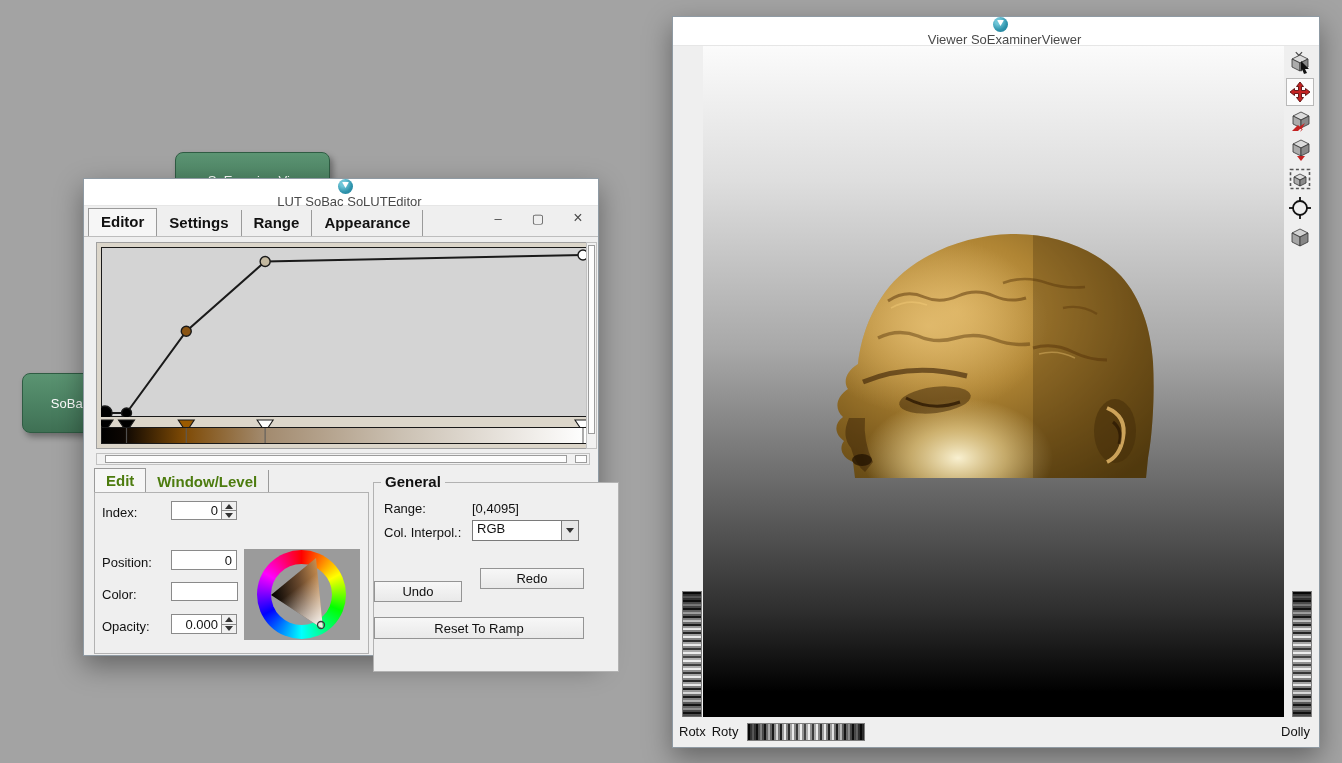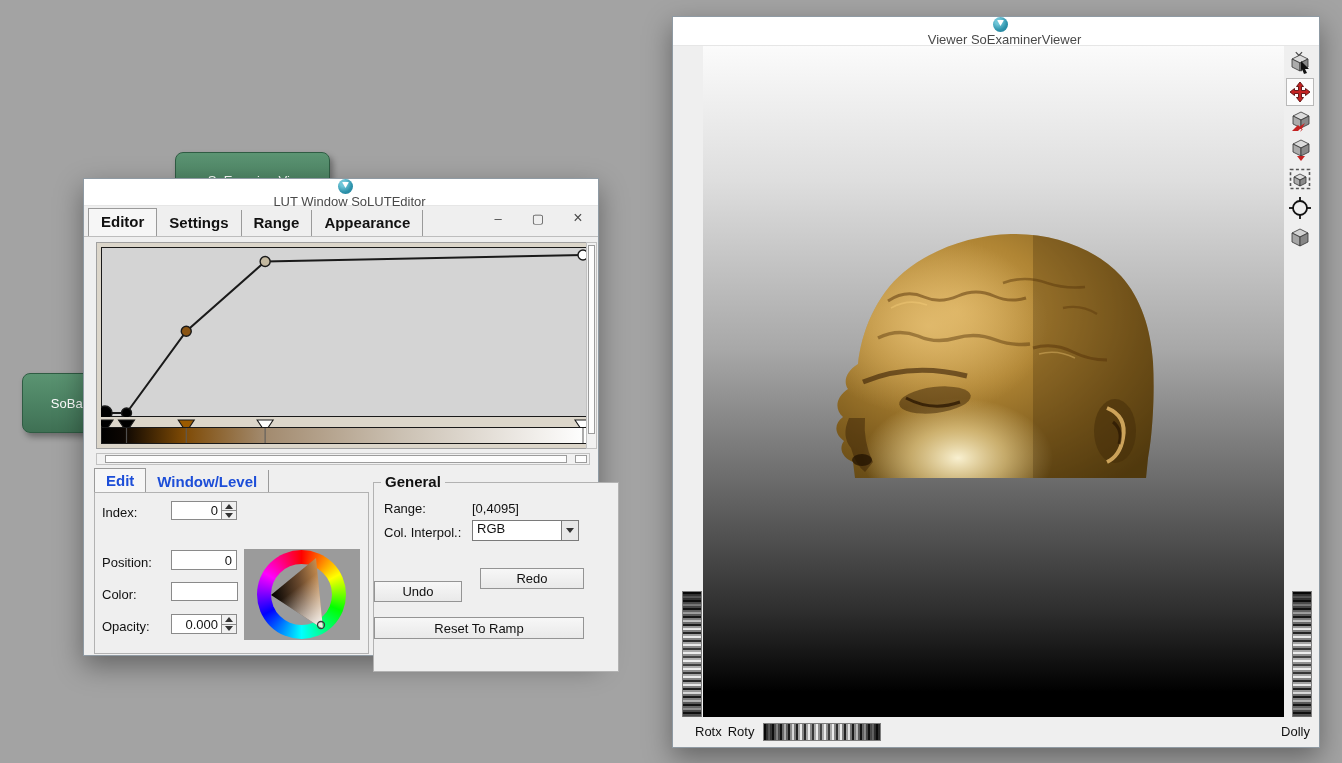--- a/index.html
+++ b/index.html
@@ -34,21 +34,21 @@
   #marker-svg { display:block; margin-top:1px; }
   #bar-svg { display:block; margin-top:-7px; }
 
   #curve-vscroll { position:absolute; right:1px; top:5px; width:11px; height:207px; background:#f1f1f1; border:1px solid #c2c2c2; }
   #curve-vscroll .vthumb { position:absolute; left:1px; right:1px; top:2px; bottom:14px; background:#fdfdfd; border:1px solid #9c9c9c; }
   #curve-hscroll { position:absolute; left:12px; top:216px; width:494px; height:12px; background:#f1f1f1; border:1px solid #c2c2c2; }
   #curve-hscroll .hthumb { position:absolute; top:1px; bottom:1px; left:8px; right:22px; background:#fdfdfd; border:1px solid #9c9c9c; }
   #curve-hscroll .hend { position:absolute; top:1px; bottom:1px; right:2px; width:12px; background:#fdfdfd; border:1px solid #9c9c9c; }
 
   .sub-tabs { position:absolute; display:flex; align-items:flex-end; }
-  .sub-tab { font-size:15px; font-weight:bold; color:#1d4ed8; padding:3px 11px 4px 11px; border-right:1px solid #9a9a9a; }
+  .sub-tab { font-size:15px; font-weight:bold; color:#4d7c0f; padding:3px 11px 4px 11px; border-right:1px solid #9a9a9a; }
   .sub-tab.active { background:#f6f6f6; border:1px solid #9a9a9a; border-bottom:none; margin-bottom:-1px; padding-bottom:6px; }
 
   .group-frame { position:absolute; border:1px solid #b2b2b2; background:#efefef; }
   .group-title { position:absolute; top:-10px; left:7px; background:#efefef; padding:0 4px; font-size:15px; font-weight:bold; color:#111; }
 
   .fld-label { position:absolute; font-size:13px; color:#111; }
   .txt-field { position:absolute; background:#ffffff; border:1px solid #8a8a8a; font-size:13px; color:#111; display:flex; align-items:center; }
   .txt-field.right { justify-content:flex-end; padding-right:4px; }
   .spin { position:absolute; display:flex; border:1px solid #8a8a8a; background:#fff; }
   .spin .val { flex:1; font-size:13px; color:#111; display:flex; align-items:center; justify-content:flex-end; padding-right:3px; background:#fff; }
@@ -96,21 +96,21 @@
 <div class="gnode" style="left:175px; top:152px; width:155px; height:62px;">
   <span style="margin-top:-6px;">SoExaminerVie</span>
 </div>
 <div class="gnode" style="left:22px; top:373px; width:96px; height:60px;">
   <span>SoBac</span>
 </div>
 
 <div class="win" id="lut-win">
   <div class="titlebar">
     <div class="app-icon"></div>
-    <div class="title-text">LUT Window SoLUTEditor</div>
+    <div class="title-text">LUT SoBac SoLUTEditor</div>
     <div class="tb-btns">
       <div class="tb-btn">–</div>
       <div class="tb-btn">▢</div>
       <div class="tb-btn" style="font-size:16px;">×</div>
     </div>
   </div>
 
   <div class="main-tabs">
     <div class="main-tab active">Editor</div>
     <div class="main-tab">Settings</div>
@@ -352,18 +352,18 @@
           <polygon points="4,8 12,12 12,21 4,17" fill="#a5a5a5" stroke="#333" stroke-width="0.8"></polygon>
           <polygon points="12,12 20,8 20,17 12,21" fill="#868686" stroke="#333" stroke-width="0.8"></polygon>
         </svg>
     </div>
   </div>
 
   <div class="thumbwheel-v" id="wheel-left"></div>
   <div class="thumbwheel-v" id="wheel-right"></div>
 
   <div id="viewer-bottom">
-    <span style="margin-left:21px;">Rotx</span>
+    <span style="margin-left:5px;">Rotx</span>
     <span style="margin-left:6px;">Roty</span>
     <div id="wheel-dolly-h"></div>
     <span style="margin-left:auto; margin-right:8px;">Dolly</span>
   </div>
 </div>
 
 </body></html>

